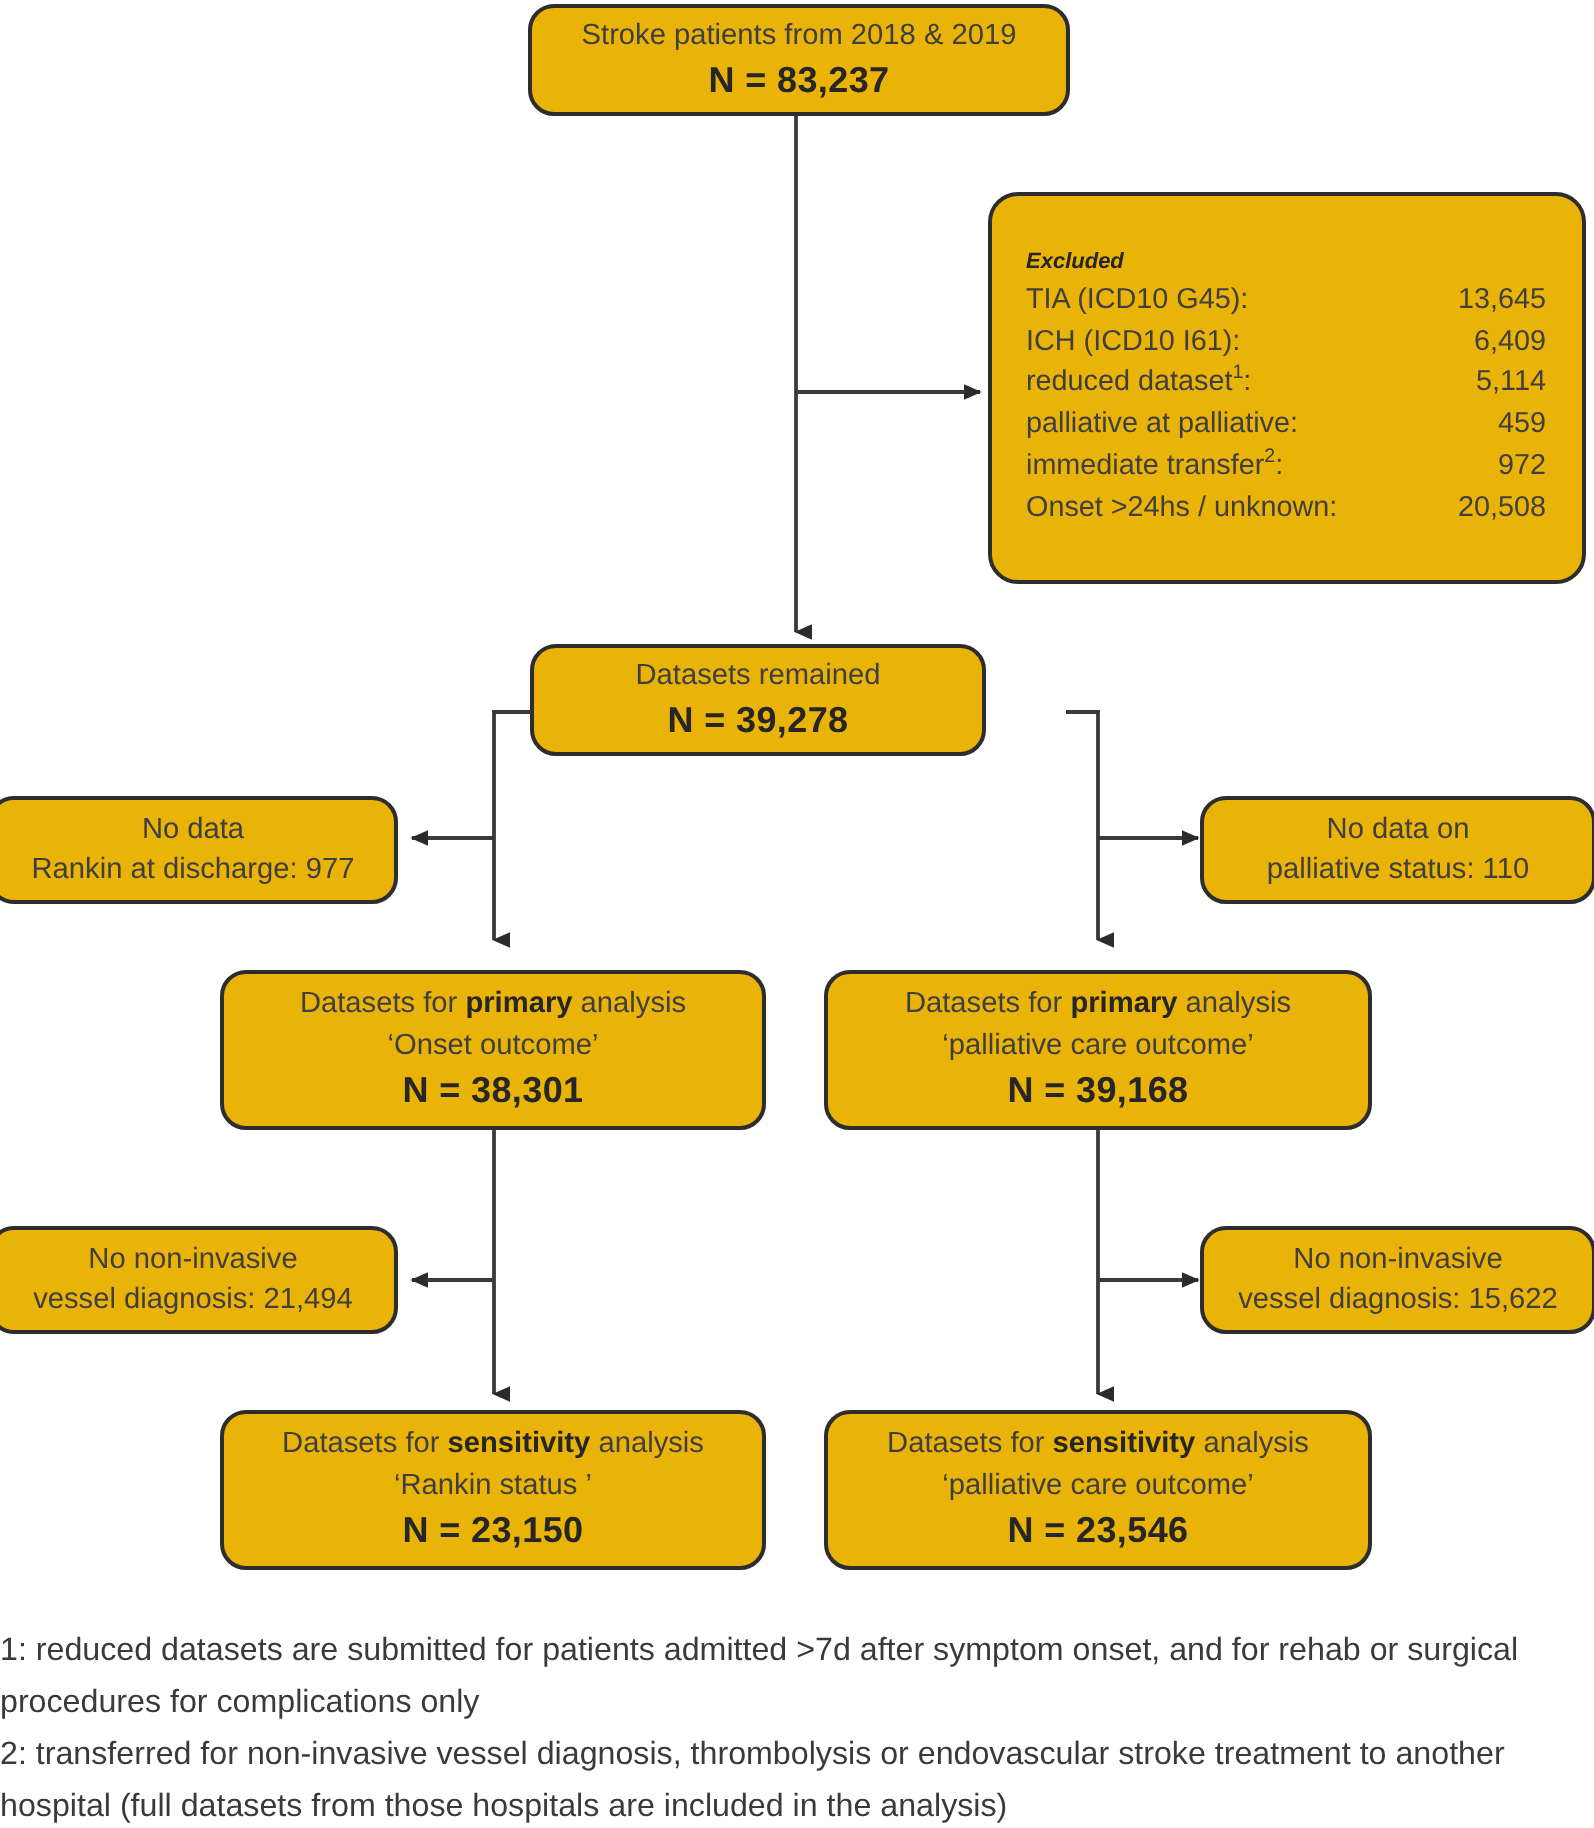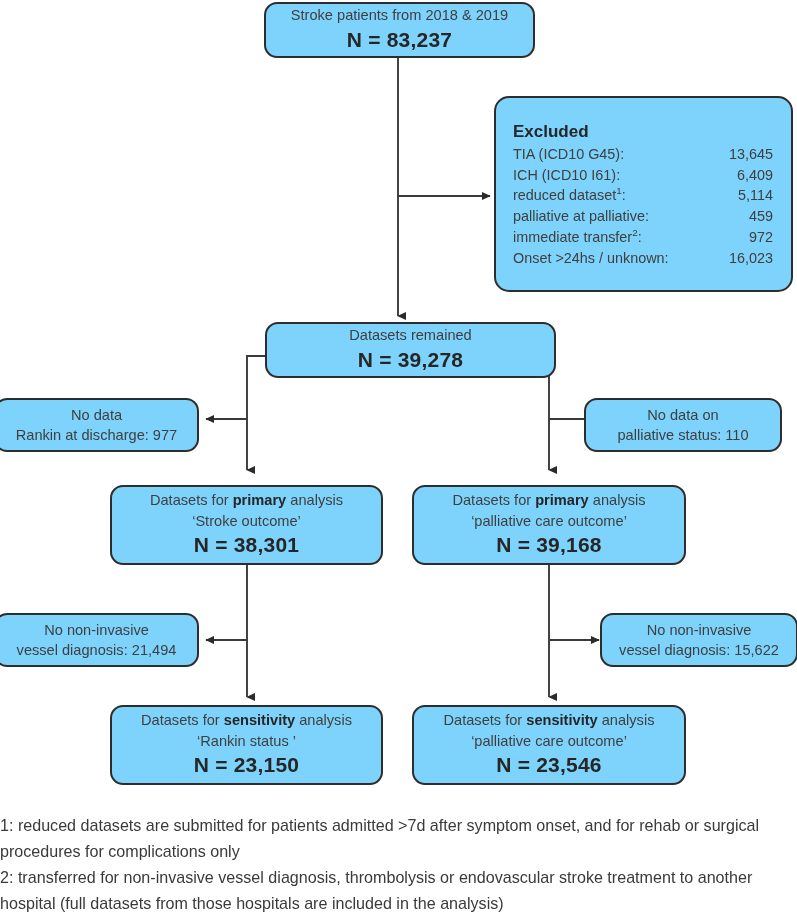--- a/index.html
+++ b/index.html
@@ -26,21 +26,21 @@
     top: 0;
     width: 797px;
     height: 914px;
     pointer-events: none;
   }
   .node {
     position: absolute;
     box-sizing: border-box;
     border: 2.2px solid #2d2d2d;
     border-radius: 13px;
-    background: #7dd3fc;
+    background: #eab308;
     display: flex;
     flex-direction: column;
     align-items: center;
     justify-content: center;
     text-align: center;
     line-height: 1.38;
     color: #3f3f3f;
     z-index: 2;
   }
   .node .ln {
@@ -52,38 +52,39 @@
     font-weight: bold;
     color: #262626;
   }
   .node.small-note {
     font-size: 14.6px;
   }
   .node.main-node {
     font-size: 14.6px;
   }
   .node.main-node .ln.bold {
-    font-size: 21px;
+    font-size: 18px;
     letter-spacing: 0.2px;
   }
 
   
   #node-excluded {
     align-items: stretch;
     justify-content: center;
     padding: 11px 18px 11px 17px;
     border-radius: 15px;
     font-size: 14.4px;
     text-align: left;
   }
   #node-excluded .exc-title {
     font-weight: bold;
     color: #262626;
     margin-bottom: 1px;
-    font-size: 17px;
+    font-size: 11px;
+    font-style: italic;
   }
   #node-excluded .exc-row {
     display: flex;
     justify-content: space-between;
     align-items: flex-start;
     line-height: 1.44;
     white-space: nowrap;
   }
   #node-excluded .exc-row .exc-label { text-align: left; }
   #node-excluded .exc-row .exc-value { text-align: right; padding-left: 10px; }
@@ -166,43 +167,43 @@
         <div class="exc-row">
           <span class="exc-label">palliative at palliative:</span>
           <span class="exc-value">459</span>
         </div>
         <div class="exc-row">
           <span class="exc-label">immediate transfer<sup>2</sup>:</span>
           <span class="exc-value">972</span>
         </div>
         <div class="exc-row">
           <span class="exc-label">Onset &gt;24hs / unknown:</span>
-          <span class="exc-value">16,023</span>
+          <span class="exc-value">20,508</span>
         </div>
       </div>
   </div>
 
-  <div class="node main-node" id="node-remained" style="left:265px; top:322px; width:291px; height:56px;">
+  <div class="node main-node" id="node-remained" style="left:265px; top:322px; width:228px; height:56px;">
     <span class="ln">Datasets remained</span>
     <span class="ln bold">N = 39,278</span>
   </div>
 
   <div class="node small-note" id="node-no-rankin" style="left:-6px; top:398px; width:205px; height:54px;">
     <span class="ln">No data</span>
     <span class="ln">Rankin at discharge: 977</span>
   </div>
 
-  <div class="node small-note" id="node-no-palliative" style="left:584px; top:398px; width:198px; height:54px;">
+  <div class="node small-note" id="node-no-palliative" style="left:600px; top:398px; width:198px; height:54px;">
     <span class="ln">No data on</span>
     <span class="ln">palliative status: 110</span>
   </div>
 
   <div class="node main-node" id="node-primary-rankin" style="left:110px; top:485px; width:273px; height:80px;">
     <span class="ln"><span>Datasets for </span><b>primary</b><span> analysis</span></span>
-    <span class="ln">‘Stroke outcome’</span>
+    <span class="ln">‘Onset outcome’</span>
     <span class="ln bold">N = 38,301</span>
   </div>
 
   <div class="node main-node" id="node-primary-palliative" style="left:412px; top:485px; width:274px; height:80px;">
     <span class="ln"><span>Datasets for </span><b>primary</b><span> analysis</span></span>
     <span class="ln">‘palliative care outcome’</span>
     <span class="ln bold">N = 39,168</span>
   </div>
 
   <div class="node small-note" id="node-no-vessel-left" style="left:-6px; top:613px; width:205px; height:54px;">

